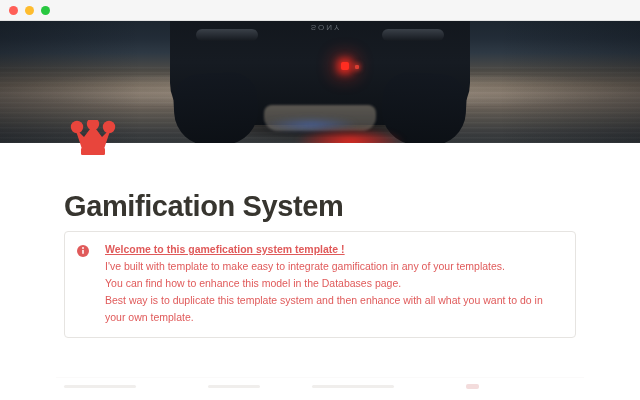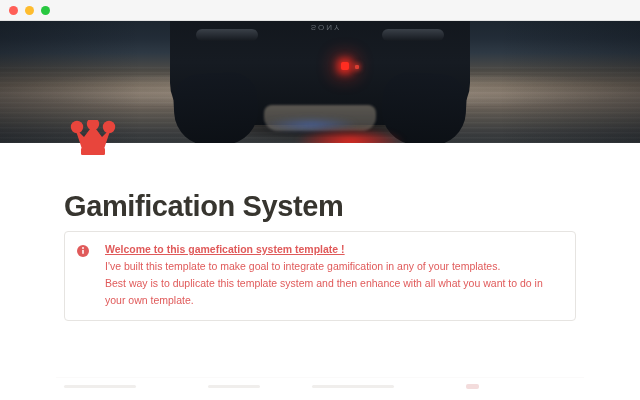--- a/index.html
+++ b/index.html
@@ -257,21 +257,22 @@
 <div class="callout">
   <span class="callout-icon">
     <svg viewBox="0 0 14 14" width="12" height="12" aria-hidden="true">
       <circle cx="7" cy="7" r="7" fill="#e05a5a"></circle>
       <rect x="6.1" y="5.6" width="1.8" height="5" rx="0.9" fill="#ffffff"></rect>
       <circle cx="7" cy="3.5" r="1.1" fill="#ffffff"></circle>
     </svg>
   </span>
   <div class="callout-body">
     <div class="callout-line lead">Welcome to this gamefication system template !</div>
-    <div class="callout-line">I've built this template to make goal to integrate gamification in any of your templates.</div>
+    <div class="callout-line">I've built with template to make easy to integrate gamification in any of your templates.</div>
+    <div class="callout-line">You can find how to enhance this model in the Databases page.</div>
     <div class="callout-line wrap">Best way is to duplicate this template system and then enhance with all what you want to do in your own template.</div>
   </div>
 </div>
 
 <div class="ghost-divider"></div>
 <div class="ghost-row">
   <span class="ghost-bar b1"></span>
   <span class="ghost-bar b2"></span>
   <span class="ghost-bar b3"></span>
   <span class="ghost-tag"></span>

